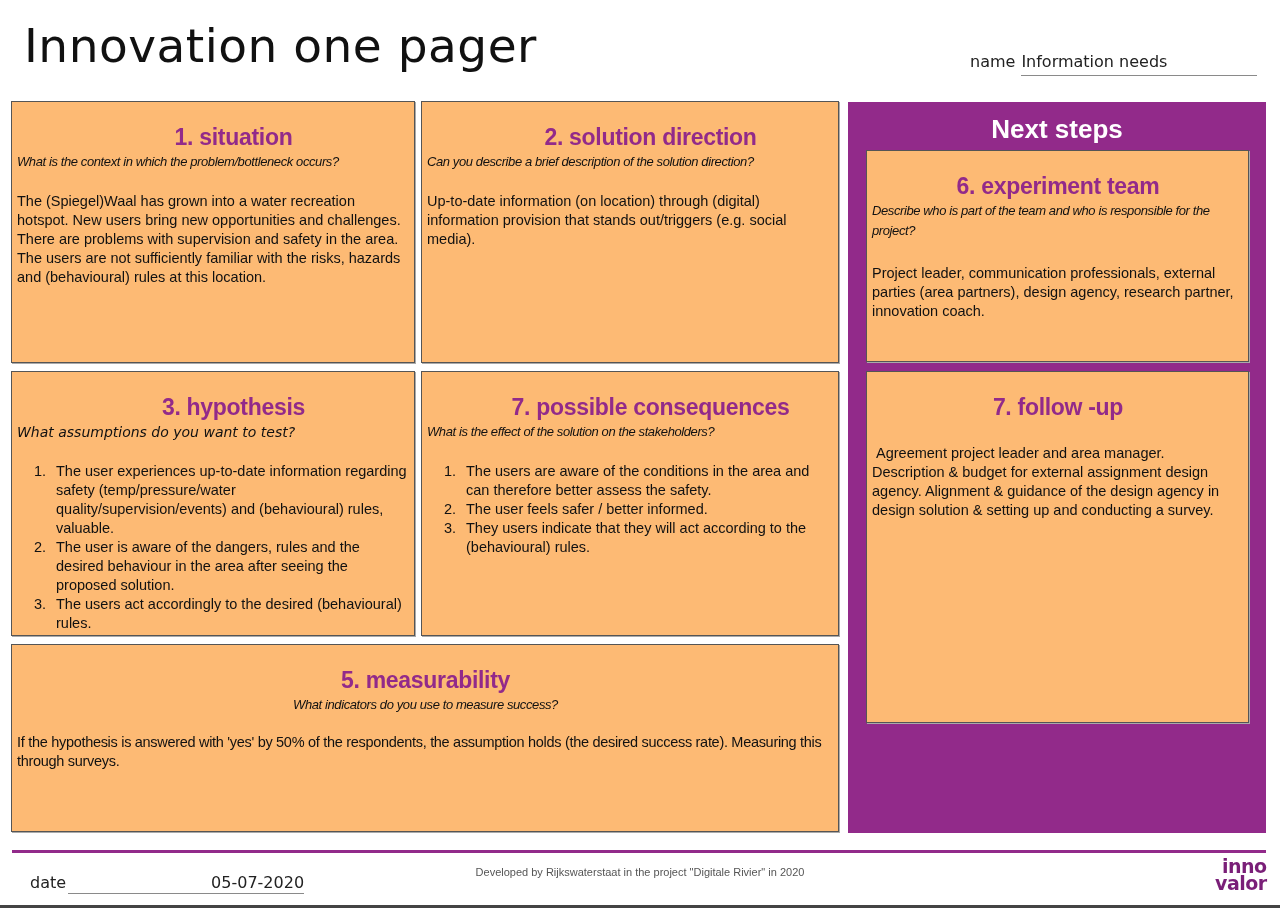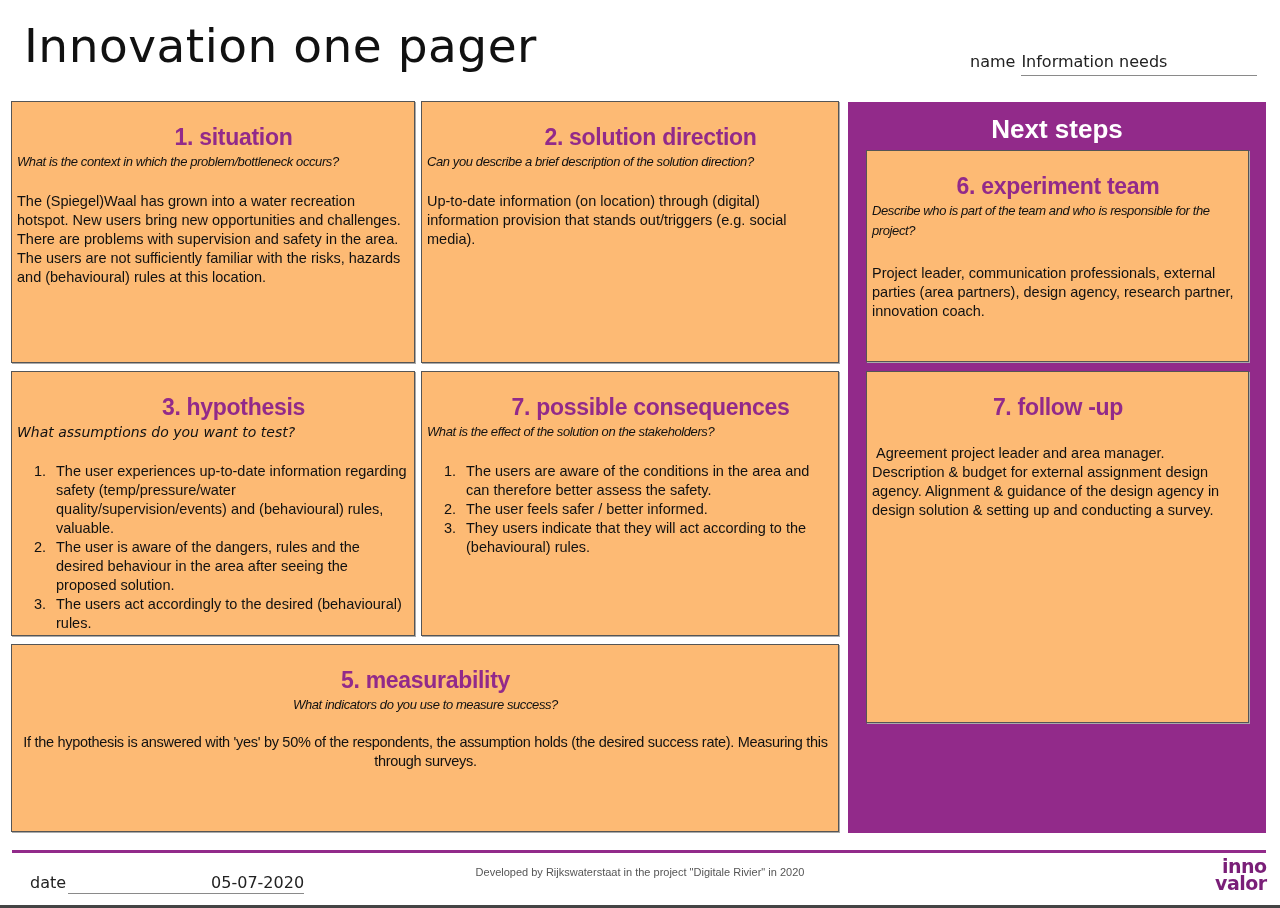--- a/index.html
+++ b/index.html
@@ -38,21 +38,21 @@
   .box ol { margin-top: 20px; padding-left: 33px; font-size: 14.5px; line-height: 19px; color: #111; }
   .box ol li { padding-left: 6px; }
 
   #box1 { left: 11px; top: 101px; width: 404px; height: 262px; }
   #box2 { left: 421px; top: 101px; width: 418px; height: 262px; }
   #box3 { left: 11px; top: 371px; width: 404px; height: 265px; }
   #box4 { left: 421px; top: 371px; width: 418px; height: 265px; }
   #box5 { left: 11px; top: 644px; width: 828px; height: 188px; }
   #box3 .q { font-family: "DejaVu Sans", sans-serif; font-size: 14px; letter-spacing: 0; }
   #box5 h2 { padding-left: 0; }
-  #box5 .body { margin-top: 18px; letter-spacing: -0.3px; text-align: center; }
+  #box5 .body { margin-top: 18px; letter-spacing: -0.3px; }
 
   .next-steps {
     position: absolute; left: 848px; top: 102px; width: 418px; height: 731px;
     background: #922a8a;
   }
   .next-steps .ns-title {
     position: absolute; left: 0; right: 0; top: 12px; text-align: center;
     color: #fff; font-family: "Liberation Sans", sans-serif; font-weight: bold; font-size: 26px;
   }
   .next-steps .ns-underline {

